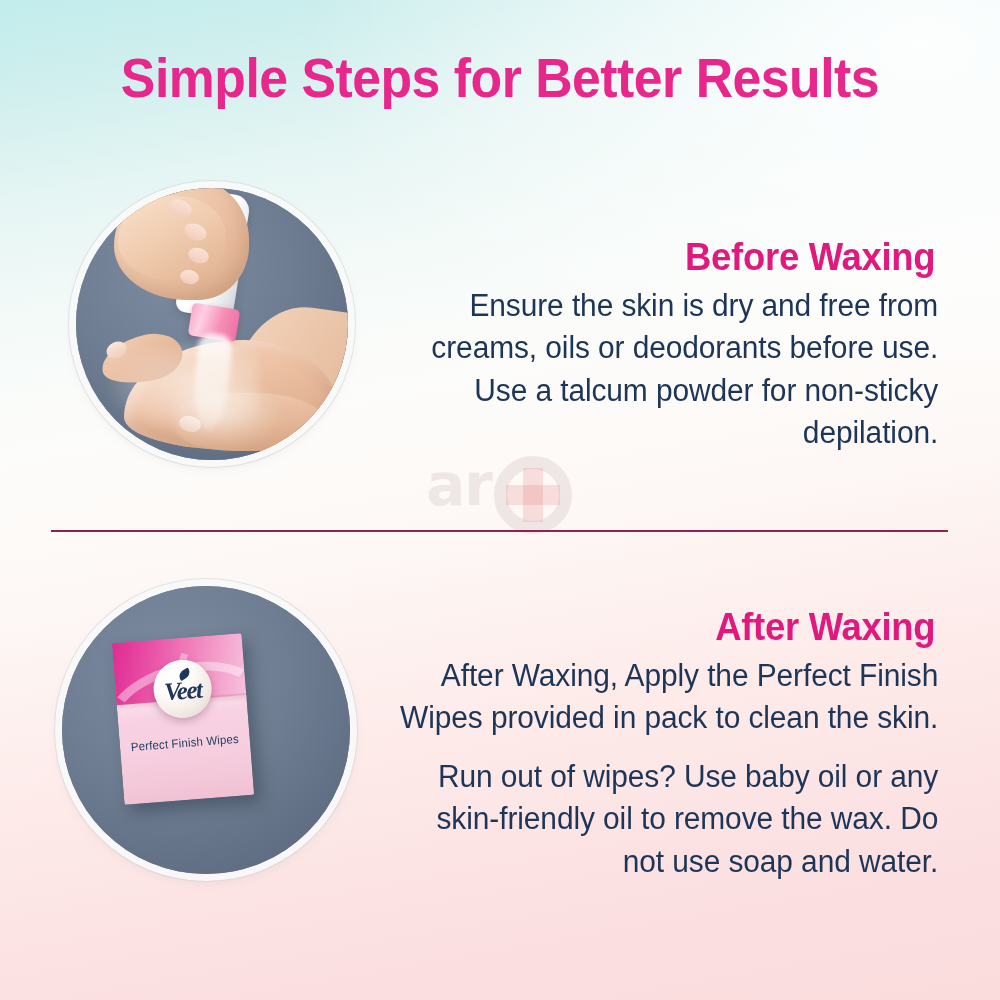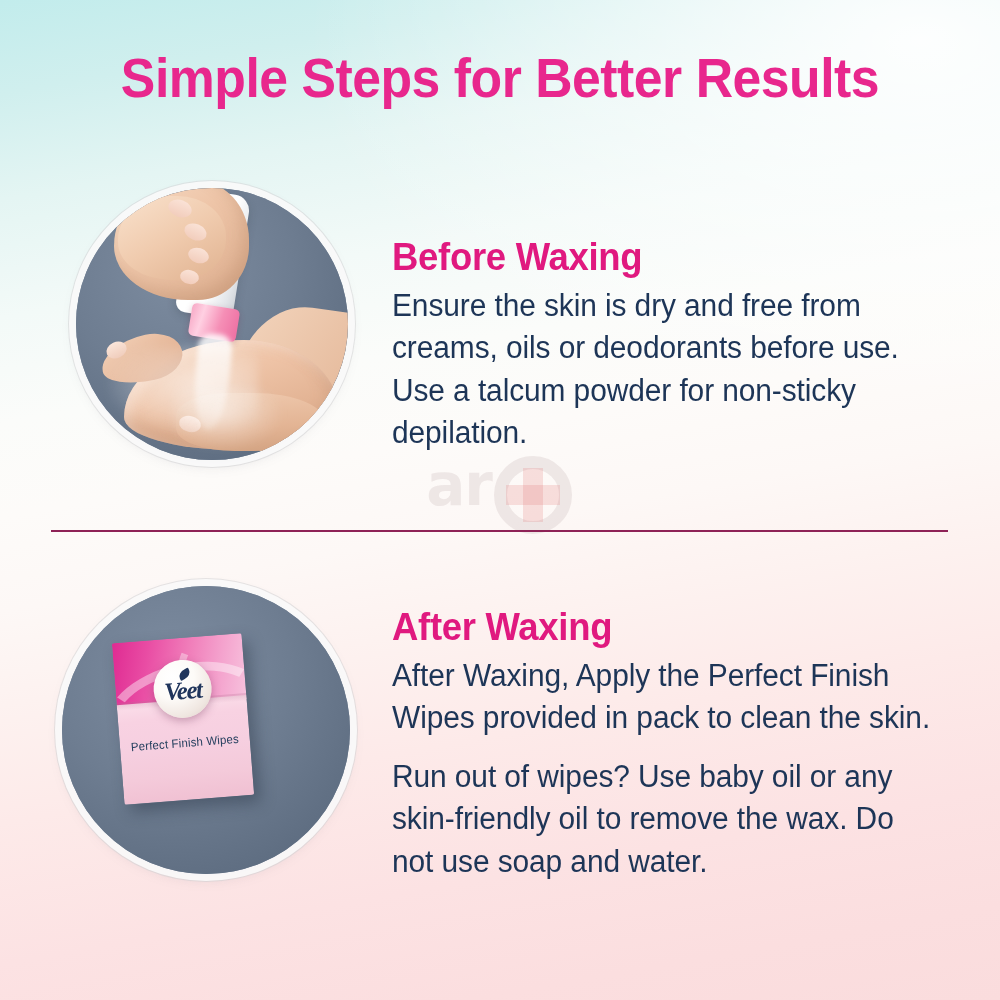--- a/index.html
+++ b/index.html
@@ -385,21 +385,21 @@
     top: 98px;
     text-align: center;
     font-family: "Liberation Sans Narrow", "Liberation Sans", sans-serif;
     font-size: 12px;
     color: #26405f;
     letter-spacing: 0.2px;
     transform: scaleX(0.95);
   }
 
   
-  .text-col { position: absolute; left: 392px; width: 566px; }
+  .text-col { position: absolute; left: 392px; width: 566px; text-align: right; }
   .t1 { top: 50px; }
   .t2 { top: 22px; }
 
   .head {
     font-family: "Liberation Sans Narrow", "Liberation Sans", sans-serif;
     font-size: 38px;
     font-weight: 700;
     color: #e0197f;
     letter-spacing: -0.3px;
     margin: 0 0 6px 0;

